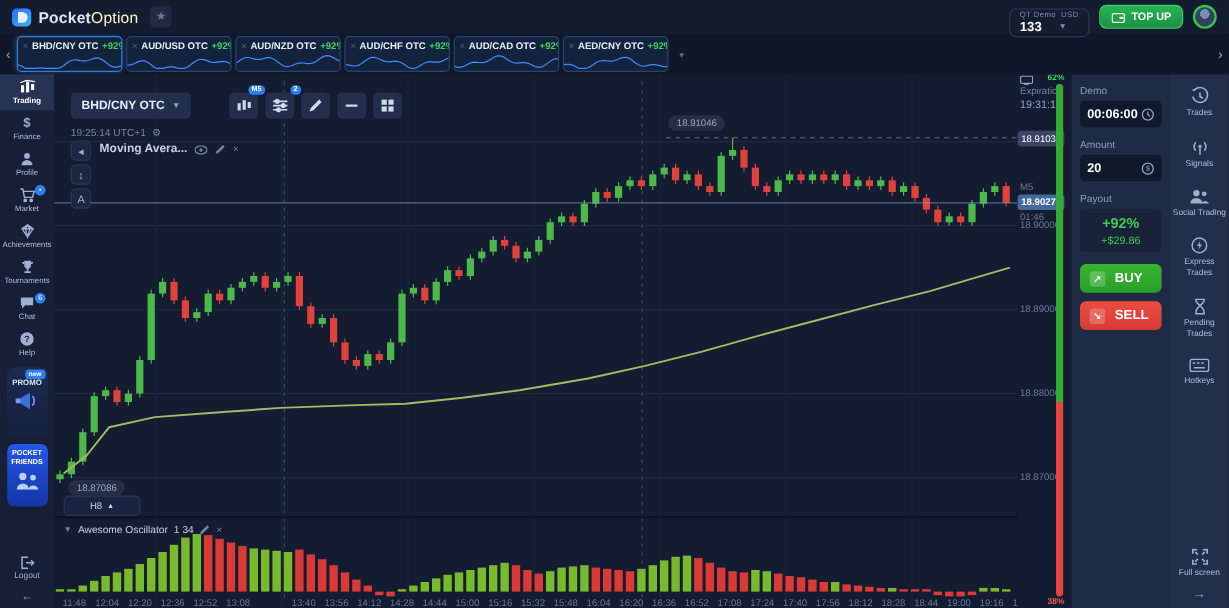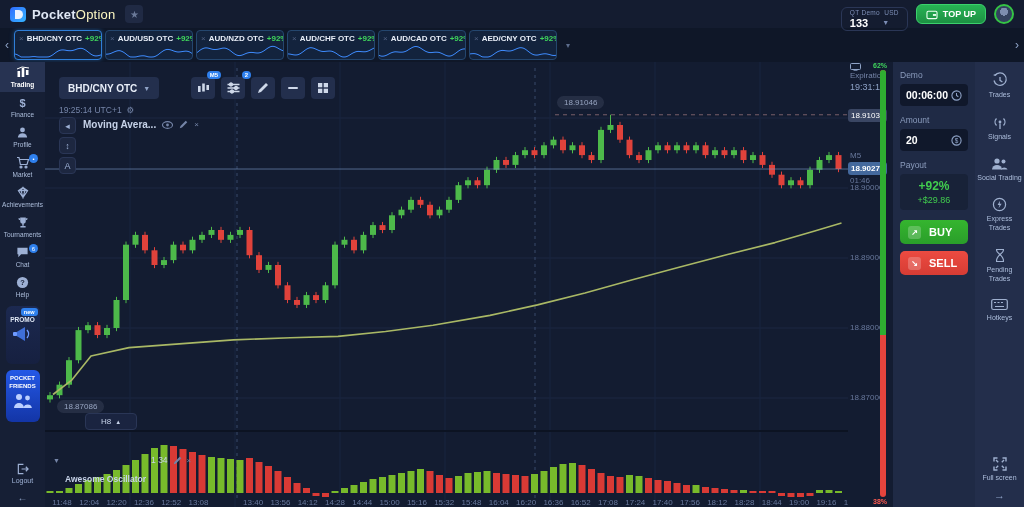--- a/index.html
+++ b/index.html
@@ -60,23 +60,23 @@
   .cbtn { background:#232f4d; border-radius:4px; color:#e8eef8; display:flex; align-items:center; justify-content:center; }
   #symbol-btn { position:absolute; left:14px; top:15px; height:22px; padding:0 9px; gap:6px; font-size:10px; font-weight:700;}
   .tool-btn { position:absolute; top:15px; width:24px; height:22px; color:#cfd9ea;}
   .tool-badge { position:absolute; top:-6px; right:-6px; background:#2f80ed; color:#fff; font-size:6px; font-weight:700; border-radius:5px; padding:1px 3px; z-index:3;}
   #clock-row { position:absolute; left:14px; top:43px; display:flex; align-items:center; gap:5px; font-size:8.5px; color:#7585a8;}
   .mini-btn { position:absolute; left:14px; width:17px; height:17px; background:#1d2740; border:1px solid #2a3656; border-radius:4px; color:#9db0d4; font-size:9px; display:flex; align-items:center; justify-content:center;}
   #ind-row { position:absolute; left:38px; top:57px; display:flex; align-items:center; gap:6px;}
   #ind-row .nm { font-size:10px; font-weight:700; color:#c6d2e8;}
   .ico8 { color:#7585a8; display:flex; align-items:center;}
   .float-badge { position:absolute; background:rgba(40,49,71,.9); border-radius:8px; padding:2px 7px; font-size:8px; color:#97a4c0;}
-  #hb-btn { position:absolute; left:40px; top:351px; width:52px; height:17px; border:1px solid #2a3656; background:#1a2440; border-radius:4px; display:flex; align-items:center; justify-content:center; gap:4px; font-size:8px; color:#c6d2e8;}
+  #hb-btn { position:absolute; left:8px; top:351px; width:64px; height:17px; border:1px solid #2a3656; background:#1a2440; border-radius:4px; display:flex; align-items:center; justify-content:center; gap:4px; font-size:8px; color:#c6d2e8;}
   #ao-header { position:absolute; left:8px; top:374px; display:flex; align-items:center; gap:5px;}
-  #ao-header .t { font-size:8.5px; font-weight:700; color:#c6d2e8;margin-top:38px;}
+  #ao-header .t { font-size:8.5px; font-weight:400; color:#c6d2e8;}
   #ao-header .p { font-size:8.5px; color:#c6d2e8;}
   #time-badge { position:absolute; left:174px; top:433px; width:36px; height:17px; background:#7f1d1d; border-radius:3px; color:#dfe7f4; font-size:8px; display:flex; align-items:center; justify-content:center;margin-top:40px;}
 
   
   #price-axis { position:absolute; left:803px; top:0; width:45px; height:445px; font-size:8px; color:#68789c;}
   .ax-lbl { position:absolute; left:2px; }
   #expiration { position:absolute; left:2px; top:8px; line-height:1.4;}
   #expiration .l1 { color:#7585a8; font-size:8px;}
   #expiration .l2 { color:#8fa3c7; font-size:9px;}
   .ax-badge { position:absolute; left:0; border-radius:3px; font-size:8px; padding:2px 3px; color:#fff;}

